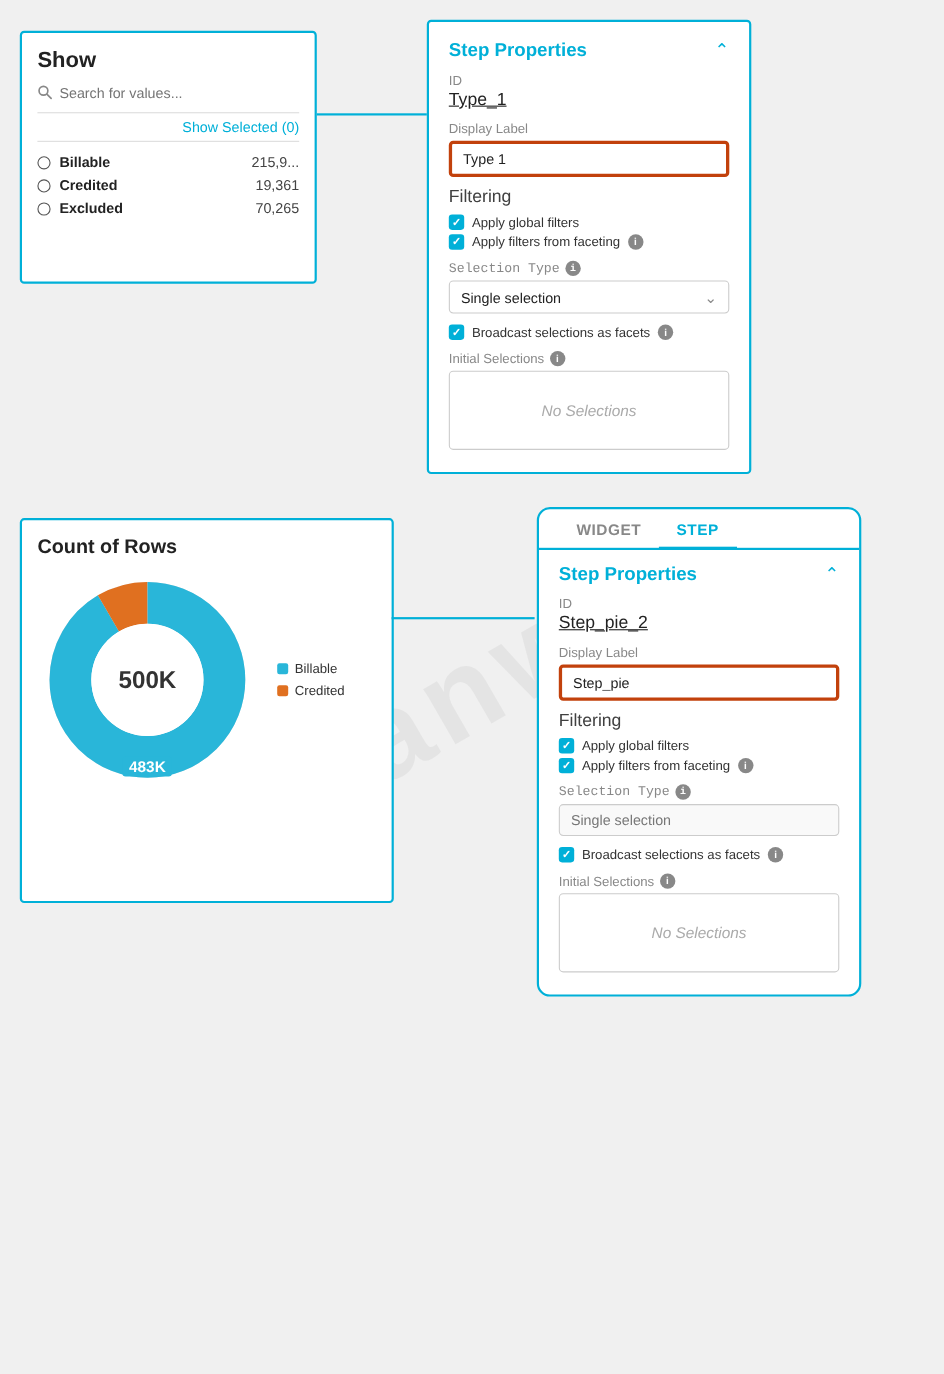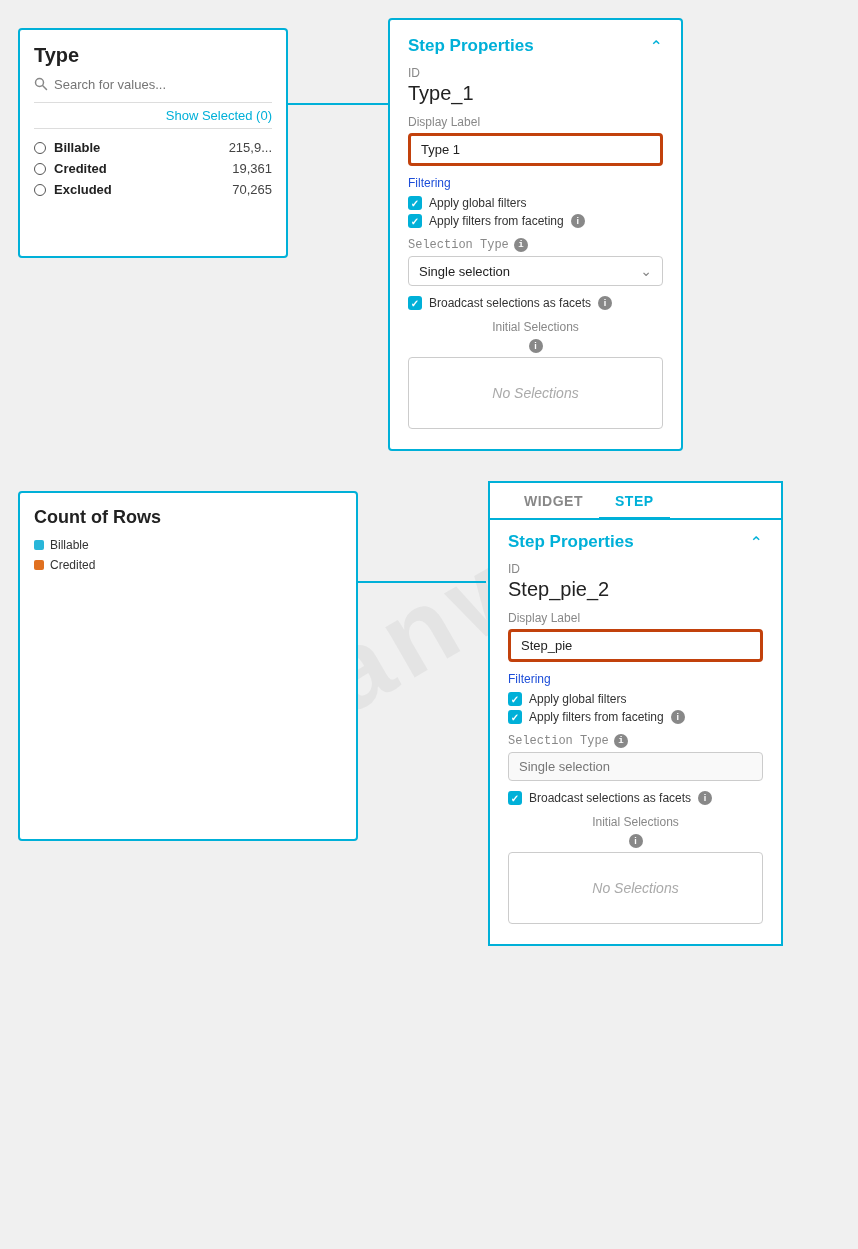--- a/index.html
+++ b/index.html
@@ -125,21 +125,21 @@
       border: 2px solid #00b0d8;
       border-radius: 4px;
       width: 295px;
       padding: 16px 18px 20px 18px;
       margin-left: 100px;
       position: relative;
     }
     .step-properties-panel-2 {
       background: #fff;
       border: 2px solid #00b0d8;
-      border-radius: 0;
+      border-radius: 12px;
       width: 295px;
       padding: 0 0 20px 0;
       margin-left: 100px;
       position: relative;
     }
 
     .panel-header {
       display: flex;
       align-items: center;
       justify-content: space-between;
@@ -156,24 +156,25 @@
       cursor: pointer;
     }
 
     .field-label {
       font-size: 12px;
       color: #888;
       margin-bottom: 2px;
       margin-top: 10px;
     }
     .field-value {
-      font-size: 20px;
+      font-size: 16px;
       color: #222;
       font-weight: 500;
       margin-bottom: 2px;
+      text-decoration: underline;
     }
     .text-input-field {
       border: 3px solid #c2410c;
       border-radius: 4px;
       padding: 6px 10px;
       font-size: 13px;
       color: #222;
       width: 100%;
       outline: none;
       margin-top: 2px;
@@ -183,22 +184,22 @@
       border-radius: 4px;
       padding: 6px 10px;
       font-size: 13px;
       color: #777;
       width: 100%;
       background: #f9f9f9;
       margin-top: 2px;
     }
 
     .filtering-label {
-      font-size: 12px;
-      color: #1d4ed8;
+      font-size: 16px;
+      color: #404040;
       margin-top: 10px;
       margin-bottom: 6px;
     }
     .checkbox-row {
       display: flex;
       align-items: flex-end;
       gap: 7px;
       margin-bottom: 4px;
     }
     .checkbox-checked {
@@ -264,23 +265,21 @@
       color: #888;
       font-size: 14px;
     }
 
     .initial-selections-label {
       font-size: 12px;
       color: #888;
       margin-top: 10px;
       margin-bottom: 4px;
       display: flex;
-      align-items: center;
       gap: 5px;
-      flex-direction: column;
     }
     .no-selections-box {
       border: 1px solid #ccc;
       border-radius: 4px;
       padding: 8px 14px;
       font-size: 14px;
       color: #aaa;
       font-style: italic;
       min-height: 72px;
       display: flex;
@@ -394,21 +393,21 @@
 
 <div class="watermark">
   <span class="watermark-text">Leanway</span>
 </div>
 
 <div class="page-wrapper">
 
   <div class="top-section" style="position:relative;">
 
     <div class="type-widget">
-      <div class="type-widget-title">Type</div>
+      <div class="type-widget-title">Show</div>
       <div class="search-bar">
         <span class="search-icon-svg">
           <svg width="14" height="14" viewBox="0 0 14 14" fill="none">
             <circle cx="5.5" cy="5.5" r="4" stroke="#888" stroke-width="1.5"></circle>
             <line x1="8.8" y1="8.8" x2="12.5" y2="12.5" stroke="#888" stroke-width="1.5" stroke-linecap="round"></line>
           </svg>
         </span>
         <input class="search-input" type="text" readonly="" placeholder="Search for values..." style="">
       </div>
       <div class="show-selected">Show Selected (0)</div>
@@ -480,20 +479,35 @@
         <span>No Selections</span>
       </div>
     </div>
   </div>
 
   <div class="bottom-section" style="position:relative;">
 
     <div class="pie-widget">
       <div class="pie-title">Count of Rows</div>
       <div class="pie-area">
+        <div class="pie-chart-container">
+          
+          <svg width="200" height="200" viewBox="0 0 200 200">
+
+            <circle cx="100" cy="100" r="70" fill="none" stroke="#e0e0e0" stroke-width="38"></circle>
+
+            <circle cx="100" cy="100" r="70" fill="none" stroke="#29b6d9" stroke-width="38" stroke-dasharray="402 440" stroke-dashoffset="0" transform="rotate(-90 100 100)"></circle>
+
+            <circle cx="100" cy="100" r="70" fill="none" stroke="#e07020" stroke-width="38" stroke-dasharray="37 440" stroke-dashoffset="-402" transform="rotate(-90 100 100)"></circle>
+
+            <circle cx="100" cy="100" r="51" fill="white"></circle>
+          </svg>
+          <div class="pie-center-label">500K</div>
+          <div class="pie-bottom-label">483K</div>
+        </div>
         <div class="pie-legend">
           <div class="legend-item">
             <span class="legend-dot" style="background:#29b6d9;"></span>
             <span>Billable</span>
           </div>
           <div class="legend-item">
             <span class="legend-dot" style="background:#e07020;"></span>
             <span>Credited</span>
           </div>
         </div>

